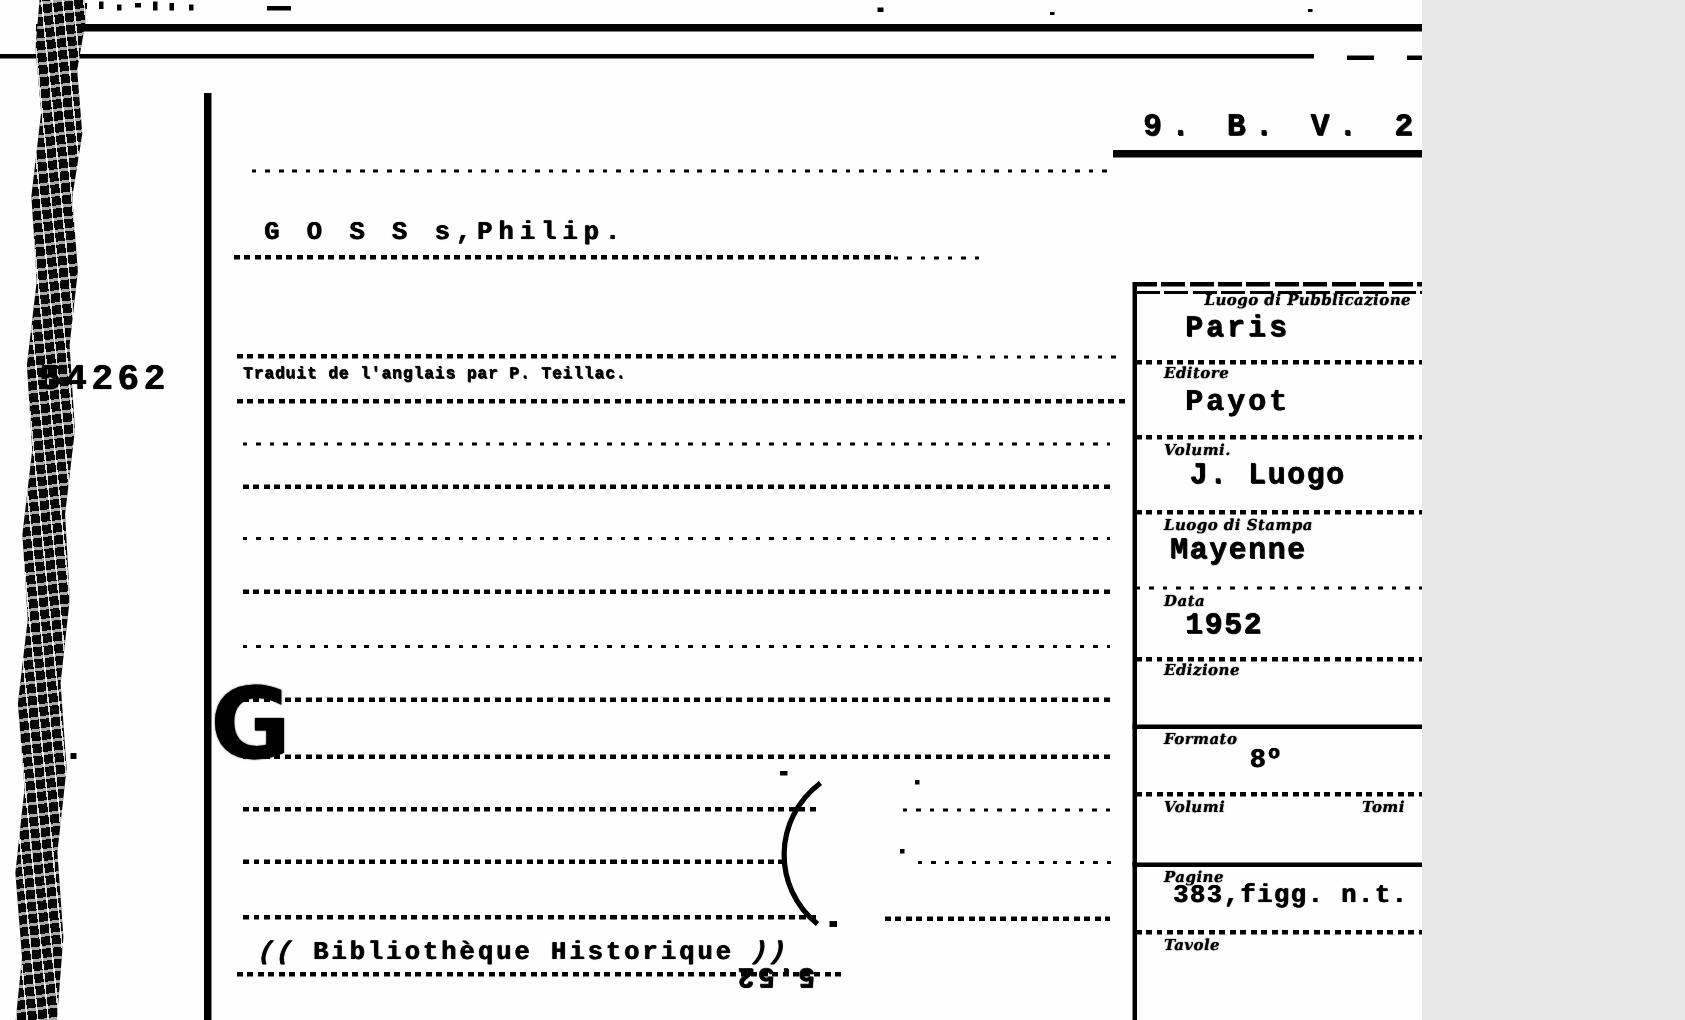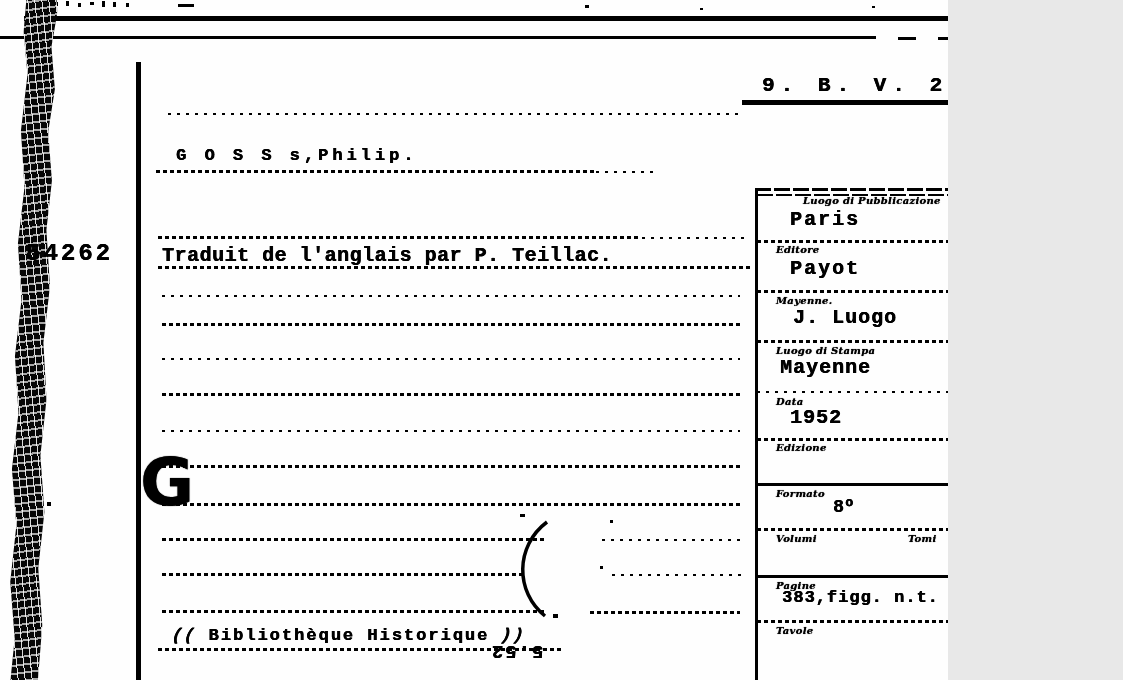--- a/index.html
+++ b/index.html
@@ -70,21 +70,21 @@
   <div class="band" style="left:1064px;top:552px;width:48px;height:92px;border-radius:52% 10% 10% 52% / 46% 14% 14% 46%;"></div>
 
   <div class="solid" style="left:136px;top:62px;width:5px;height:618px;"></div>
 
   <div class="typed" style="left:762px;top:74px;font-size:21px;letter-spacing:6px;">9. B. V. 24.</div>
   <div class="solid" style="left:742px;top:100px;width:298px;height:5px;"></div>
 
   <div class="typed" style="left:26px;top:240px;font-size:24px;letter-spacing:3px;z-index:0;">54262</div>
 
   <div class="typed" style="left:176px;top:146px;font-size:17px;letter-spacing:4px;">G O S S s,Philip.</div>
-  <div class="typed" style="left:162px;top:244px;font-size:20px;letter-spacing:.5px;">Traduit de l'anglais par P. Teillac.</div>
+  <div class="typed" style="left:162px;top:244px;font-size:11px;letter-spacing:.5px;">Traduit de l'anglais par P. Teillac.</div>
 
   <div style="position:absolute;left:140px;top:450px;font-family:'DejaVu Sans','Liberation Sans',sans-serif;
        font-weight:800;font-size:66px;line-height:1;color:#000;text-shadow:0 0 1px #000;">G</div>
 
   <div class="typed" style="left:172px;top:626px;font-size:17px;letter-spacing:2px;">
     <span class="series-mark">((</span>
     <span>Bibliothèque Historique</span>
     <span class="series-mark">))</span>
   </div>
 
@@ -125,21 +125,21 @@
   <div class="solid" style="left:755px;top:188px;width:3px;height:492px;"></div>
 
   <div class="flabel" style="left:776px;top:195px;margin-left:27px;">Luogo di Pubblicazione</div>
   <div class="typed" style="left:790px;top:208px;font-size:20px;letter-spacing:2px;">Paris</div>
   <div class="dot" style="left:757px;top:240px;width:296px;"></div>
 
   <div class="flabel" style="left:776px;top:244px;">Editore</div>
   <div class="typed" style="left:790px;top:257px;font-size:20px;letter-spacing:2px;">Payot</div>
   <div class="dot" style="left:757px;top:290px;width:298px;"></div>
 
-  <div class="flabel" style="left:776px;top:295px;">Mayenne.</div>
+  <div class="flabel" style="left:776px;top:295px;">Volumi.</div>
   <div class="typed" style="left:793px;top:306px;font-size:20px;letter-spacing:1px;">J. Luogo</div>
   <div class="dot" style="left:757px;top:340px;width:296px;"></div>
 
   <div class="flabel" style="left:776px;top:345px;">Luogo di Stampa</div>
   <div class="typed" style="left:780px;top:356px;font-size:20px;letter-spacing:1px;">Mayenne</div>
   <div class="dot sparse" style="left:757px;top:391px;width:296px;"></div>
 
   <div class="flabel" style="left:776px;top:396px;">Data</div>
   <div class="typed" style="left:790px;top:406px;font-size:20px;letter-spacing:1px;">1952</div>
   <div class="dot" style="left:757px;top:438px;width:296px;"></div>

